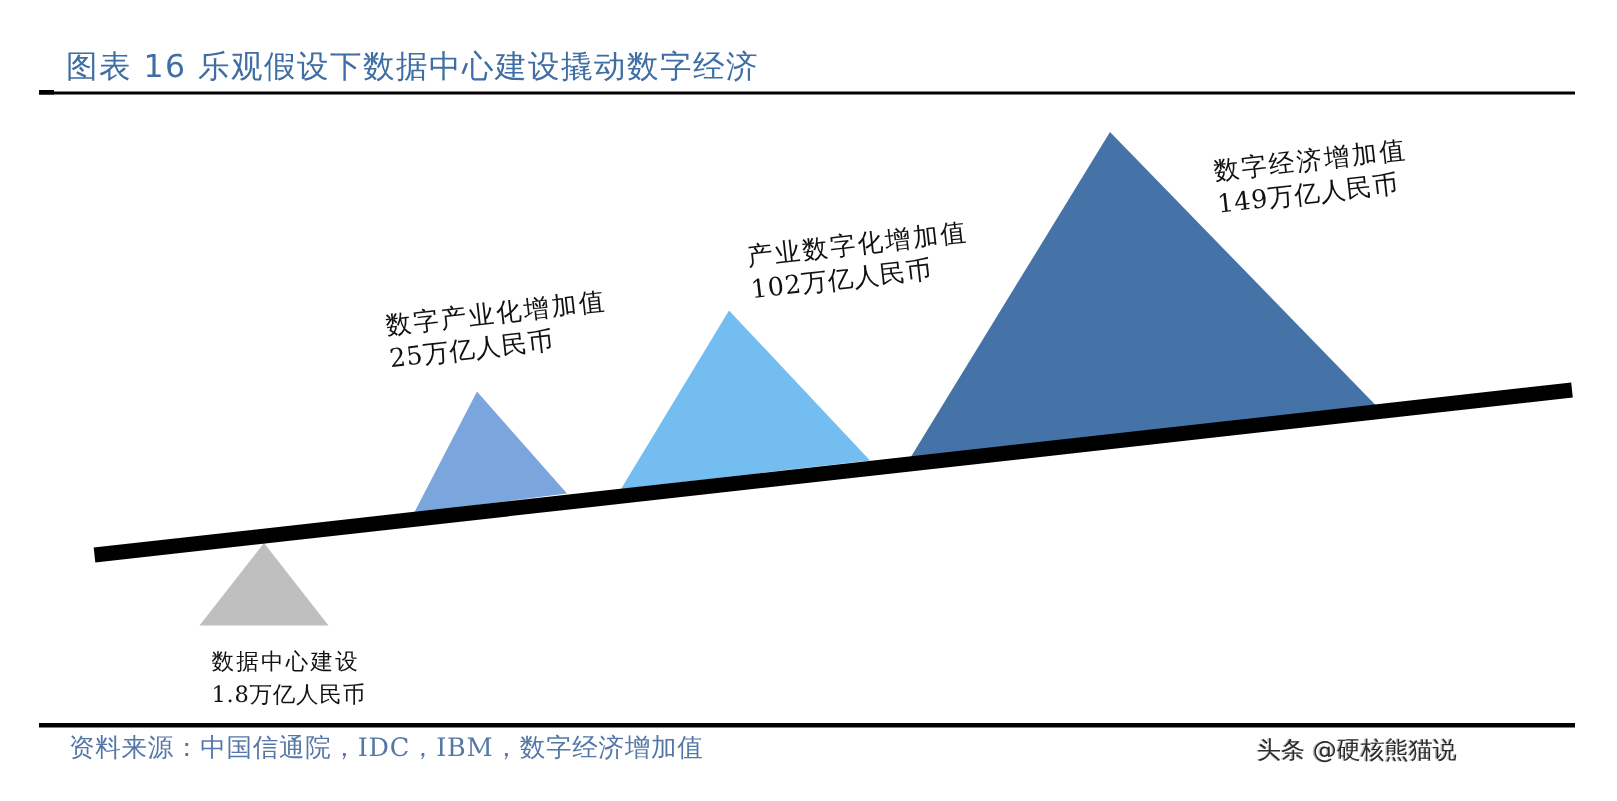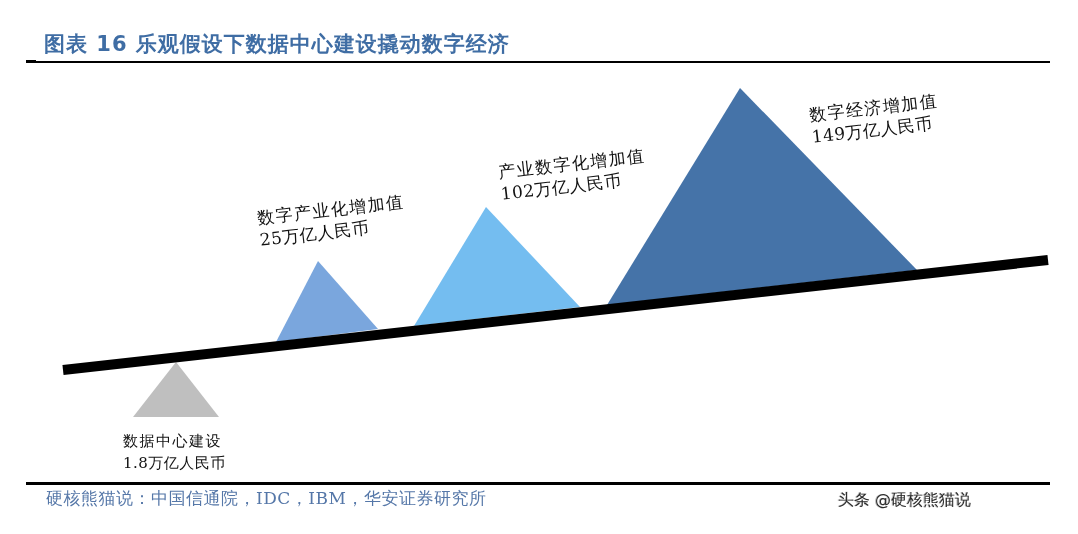--- a/index.html
+++ b/index.html
@@ -1,38 +1,38 @@
 <!DOCTYPE html>
 <html><head>
 <meta charset="utf-8">
 <style>
   html, body { margin: 0; padding: 0; background: #ffffff; }
   body { width: 1078px; height: 534px; position: relative; overflow: hidden; font-family: "DejaVu Serif", "Liberation Serif", serif; }
   .title {
     position: absolute; left: 44px; top: 30px;
     font-family: "DejaVu Sans", "Liberation Sans", sans-serif;
-    font-weight: bold; font-size: 21px; color: #3f6da4; letter-spacing: 1px;
+    font-weight: normal; font-size: 21px; color: #3f6da4; letter-spacing: 1px;
     white-space: nowrap;
   }
   .rule { position: absolute; background: #000; }
   .rule.top { left: 26px; top: 61px; width: 1024px; height: 2px; }
   .rule.top-stub { left: 26px; top: 60px; width: 10px; height: 3px; }
   .rule.bottom { left: 26px; top: 482px; width: 1024px; height: 3px; }
   svg.diagram { position: absolute; left: 0; top: 0; }
   .label {
     position: absolute; color: #111; font-size: 17px; line-height: 22px;
     white-space: nowrap; transform-origin: 0 0;
     font-family: "DejaVu Serif", "Liberation Serif", serif;
   }
   .label .l1 { display: block; letter-spacing: 1.5px; }
   .label .l2 { display: block; letter-spacing: 0.5px; }
   .lbl-a { left: 256px; top: 207px; transform: rotate(-6.5deg); }
   .lbl-b { left: 497px; top: 161px; transform: rotate(-6.5deg); }
   .lbl-c { left: 808px; top: 104px; transform: rotate(-6.5deg); }
-  .lbl-base { left: 123px; top: 430px; font-size: 15px; line-height: 22px; }
+  .lbl-base { left: 141px; top: 430px; font-size: 15px; line-height: 22px; }
   .source {
     position: absolute; left: 46px; top: 487px;
     font-family: "DejaVu Serif", "Liberation Serif", serif;
     font-size: 17px; color: #5577a8; white-space: nowrap; letter-spacing: 0.5px;
   }
   .watermark {
     position: absolute; left: 838px; top: 490px;
     font-family: "DejaVu Sans", "Liberation Sans", sans-serif;
     font-size: 16px; color: #2a2a2a; white-space: nowrap;
     text-shadow: 1px 1px 0 #ffffff, -1px 0 0 #bbbbbb;
@@ -64,14 +64,14 @@
 <div class="label lbl-c">
   <span class="l1">数字经济增加值</span>
   <span class="l2">149万亿人民币</span>
 </div>
 <div class="label lbl-base">
   <span class="l1">数据中心建设</span>
   <span class="l2">1.8万亿人民币</span>
 </div>
 
 <div class="rule bottom"></div>
-<div class="source">硬核熊猫说：中国信通院，IDC，IBM，华安证券研究所</div>
+<div class="source">资料来源：中国信通院，IDC，IBM，数字经济增加值</div>
 <div class="watermark">头条 @硬核熊猫说</div>
 
 </body></html>

